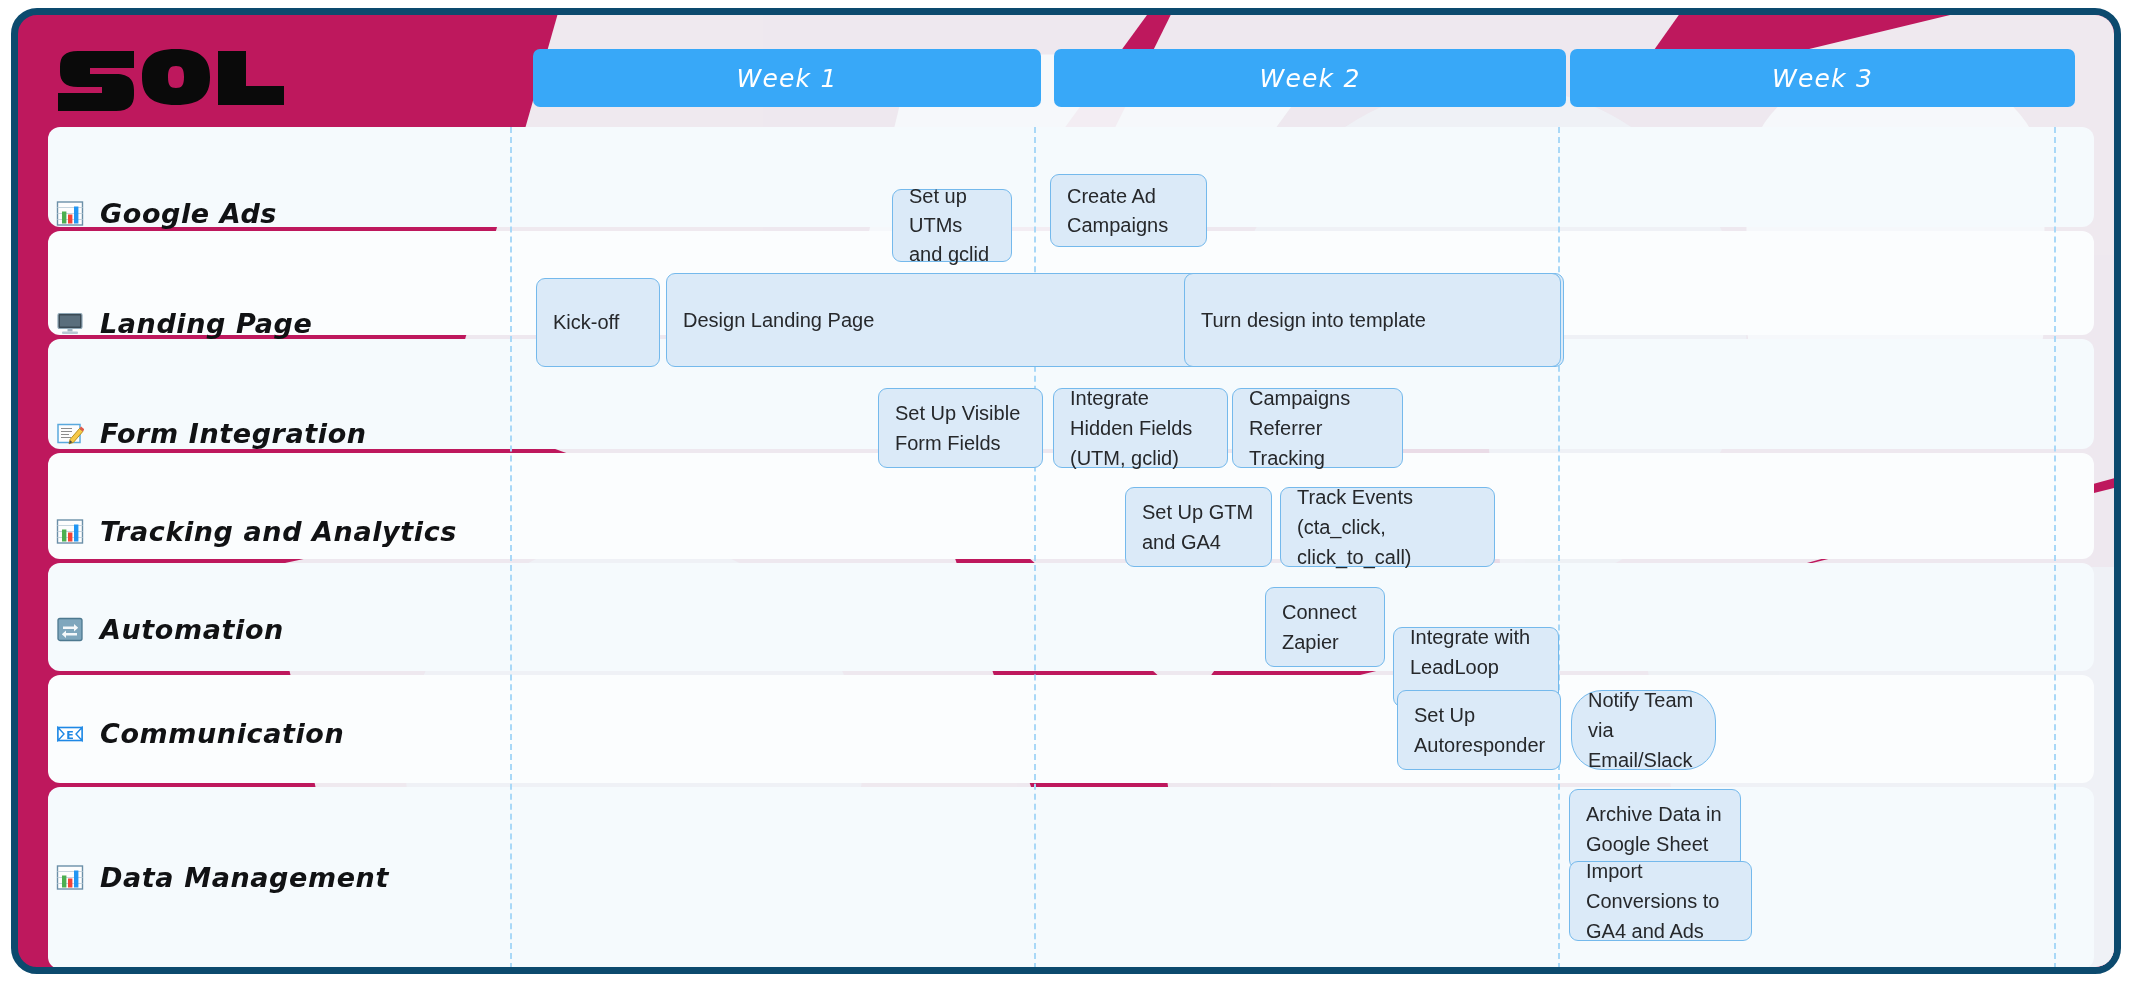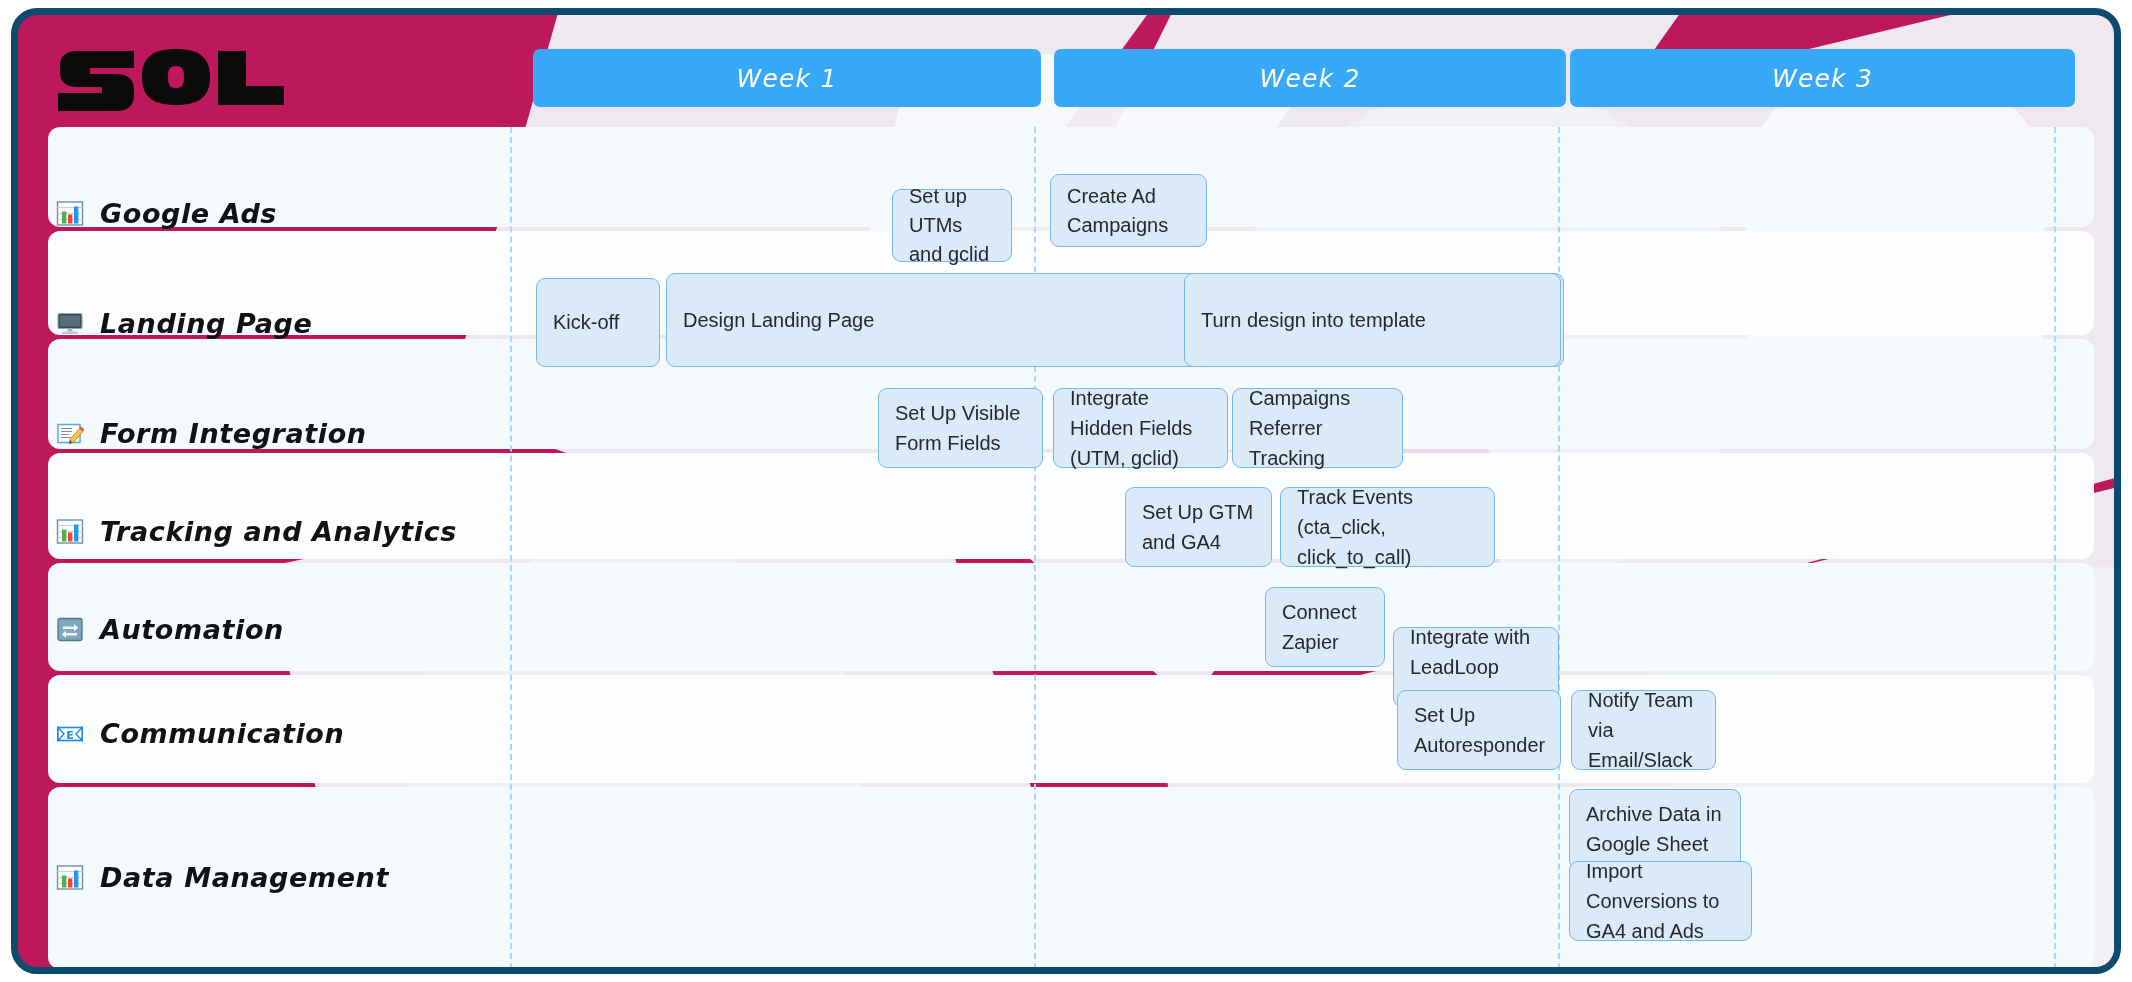--- a/index.html
+++ b/index.html
@@ -333,21 +333,21 @@
     <div class="task tall" style="left:1247px; top:572px; width:120px; height:80px;">
       <span>Connect Zapier</span>
     </div>
     <div class="task tall" style="left:1375px; top:572px; width:166px; height:80px;margin-top:40px;">
       <span>Integrate with LeadLoop CRM</span>
     </div>
 
     <div class="task tall" style="left:1379px; top:675px; width:164px; height:80px;">
       <span>Set Up Autoresponder</span>
     </div>
-    <div class="task tall" style="left:1553px; top:675px; width:145px; height:80px;">
+    <div class="task tall" style="left:1553px; top:675px; width:145px; height:80px;border-radius:31px;">
       <span>Notify Team via Email/Slack</span>
     </div>
 
     <div class="task tall" style="left:1551px; top:774px; width:172px; height:80px;">
       <span>Archive Data in Google Sheet</span>
     </div>
     <div class="task tall" style="left:1551px; top:846px; width:183px; height:80px;">
       <span>Import Conversions to GA4 and Ads</span>
     </div>
 

